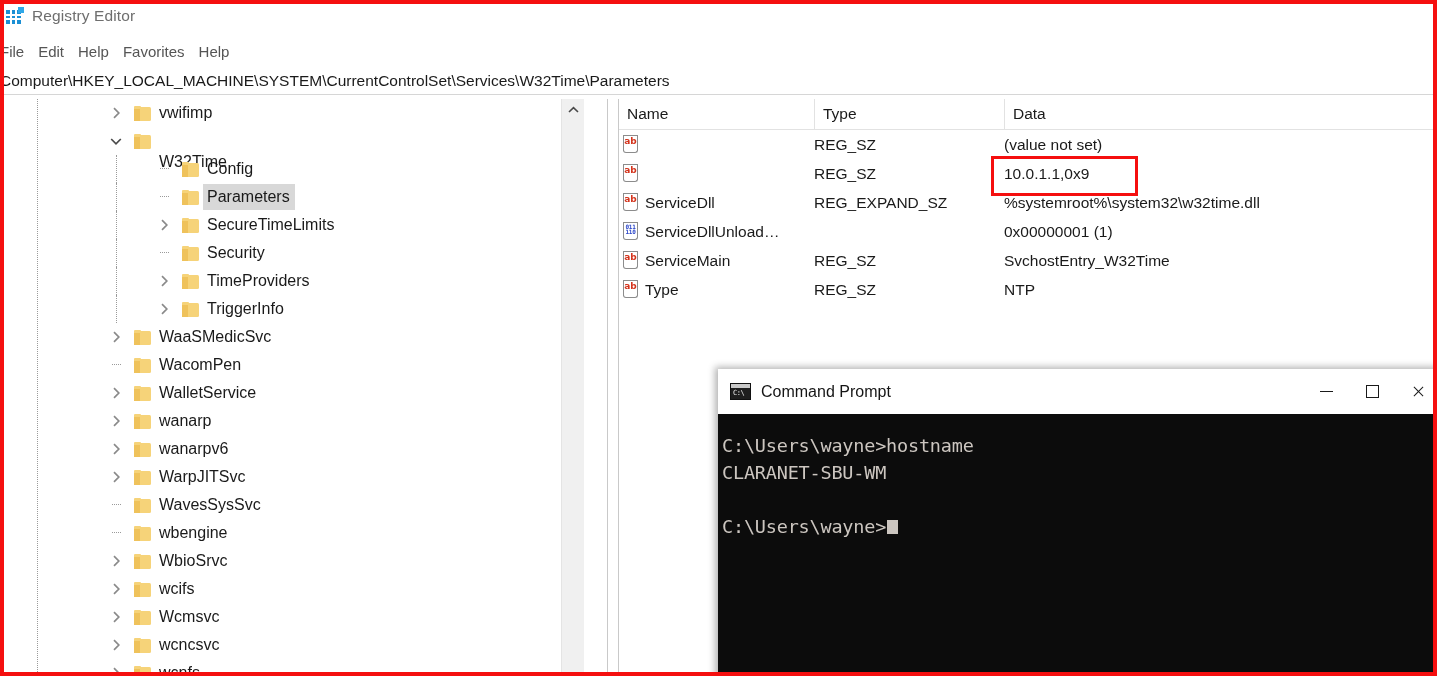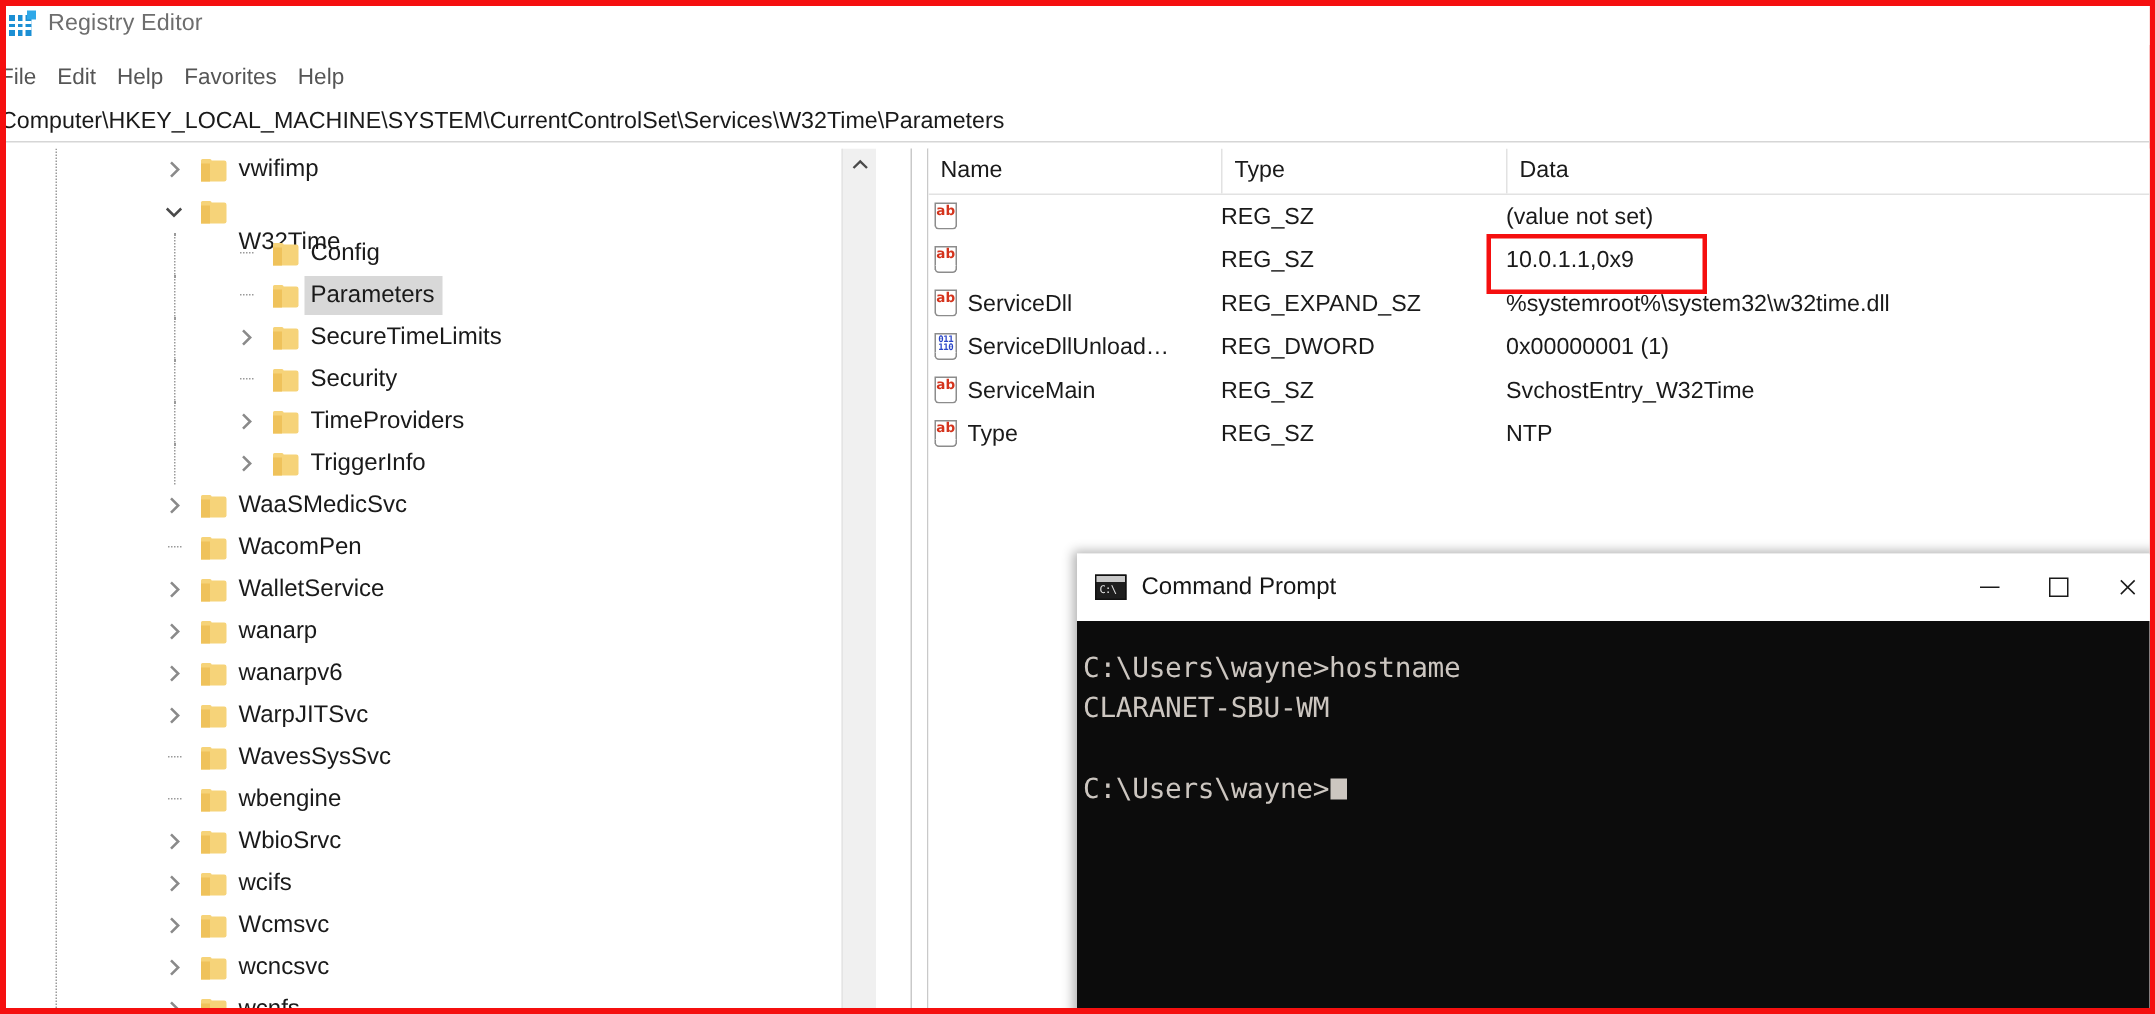--- a/index.html
+++ b/index.html
@@ -746,21 +746,20 @@
             <div class="lv-row">
               <div class="vicon dword">
                 <span class="page"></span>
                 <span class="wave"></span>
                 <span class="glyph">
                   <span>011</span>
                   <span>110</span>
                 </span>
               </div>
               <div class="cell name" style="left: 0px; width: 195px;">ServiceDllUnload…</div>
-              <div class="cell type" style="left: 195px; width: 190px;">REG_DWORD</div>
               <div class="cell data" style="left: 385px;">0x00000001 (1)</div>
             </div>
             <div class="lv-row">
               <div class="vicon">
                 <span class="page"></span>
                 <span class="wave"></span>
                 <span class="glyph">ab</span>
               </div>
               <div class="cell name" style="left: 0px; width: 195px;">ServiceMain</div>
               <div class="cell type" style="left: 195px; width: 190px;">REG_SZ</div>

